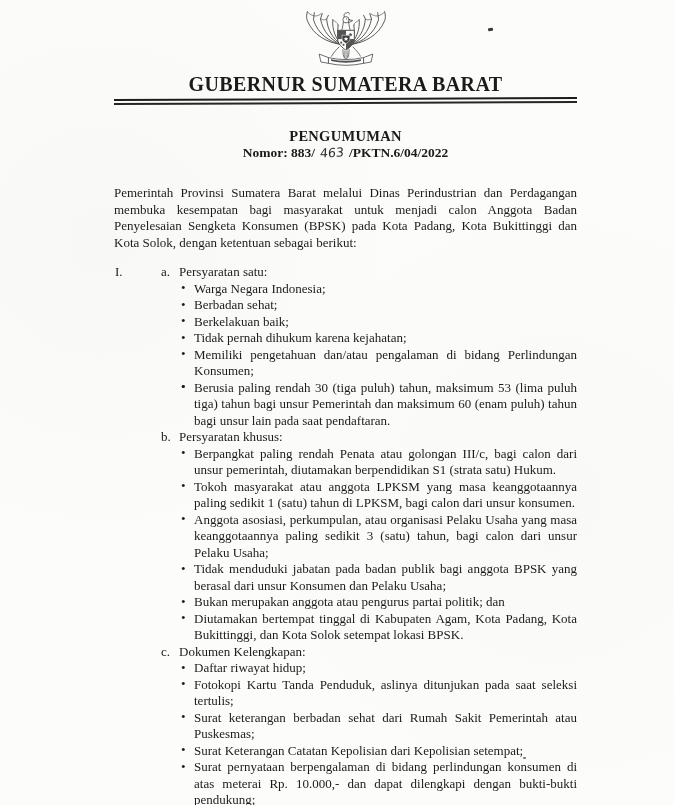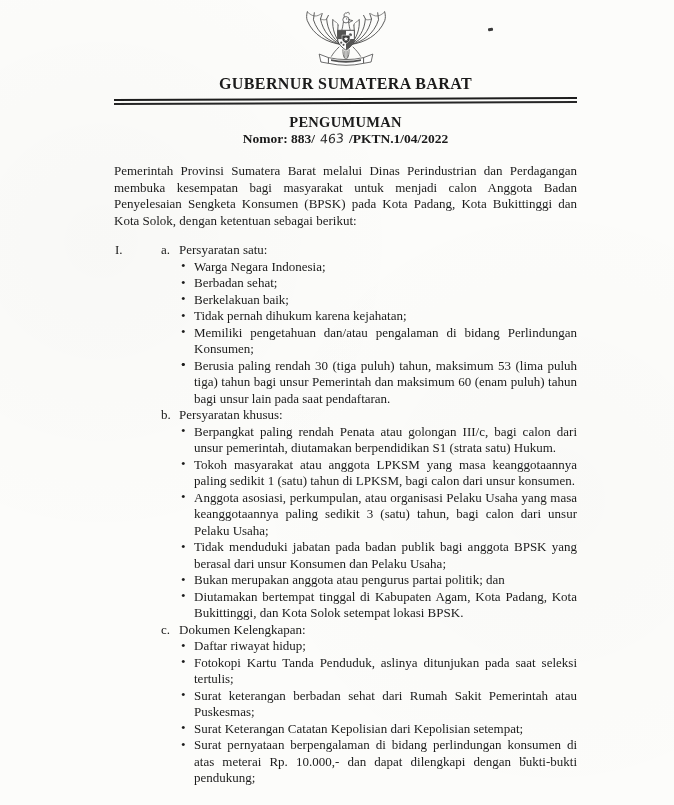--- a/index.html
+++ b/index.html
@@ -14,29 +14,29 @@
     overflow:hidden;
     font-family:"Liberation Serif","DejaVu Serif",serif;
     color:#1b1b1b;
   }
   .content { position:absolute; left:114px; top:0; width:463px; }
 
   
   .emblem { display:block; margin:8px auto 0; width:88px; height:64px; opacity:0.88; }
   .agency {
     margin-top:3px; text-align:center;
-    font-weight:bold; font-size:16px; letter-spacing:0.4px; line-height:18px;
+    font-weight:bold; font-size:20px; letter-spacing:0.4px; line-height:18px;
   }
   .rule {
     margin-top:5px; height:2px;
     border-top:2.4px solid #1d1d1d; border-bottom:2px solid #262626;
     transform:rotate(-0.25deg);
   }
   .doc-title {
-    margin-top:10px; text-align:center;
+    margin-top:24px; text-align:center;
     font-weight:bold; font-size:14.5px; line-height:17px; letter-spacing:0.3px;
   }
   .doc-number { text-align:center; font-weight:bold; font-size:13.5px; line-height:16px; }
   .handwritten {
     display:inline-block; margin:0 5px;
     font-family:"DejaVu Sans",sans-serif; font-weight:500; font-size:12.5px;
     color:#2c2c2c; transform:rotate(-2deg) skewX(-5deg);
   }
 
   
@@ -96,24 +96,24 @@
       <path d="M30 55 Q50 59.5 70 55 L70 61.5 Q50 66 30 61.5 Z" fill="#ffffff" stroke="#2e2e2e" stroke-width="0.9"></path>
       <path d="M30 55 L19.5 51 L21.5 60 L30 61.5 Z" fill="#ffffff" stroke="#2e2e2e" stroke-width="0.9"></path>
       <path d="M70 55 L80.5 51 L78.5 60 L70 61.5 Z" fill="#ffffff" stroke="#2e2e2e" stroke-width="0.9"></path>
       <path d="M33 56.8 Q50 60.5 67 56.8 L67 59 Q50 62.7 33 59 Z" fill="#3a3a3a"></path>
     </svg>
 
     <div class="agency">GUBERNUR SUMATERA BARAT</div>
     <div class="rule"></div>
 
     <div class="doc-title">PENGUMUMAN</div>
-    <div class="doc-number"><span>Nomor: 883/</span><span class="handwritten">463</span><span>/PKTN.1/04/2022</span></div>
+    <div class="doc-number"><span>Nomor: 883/</span><span class="handwritten">463</span><span>/PKTN.6/04/2022</span></div>
 
     <div class="body-text">
-      <p class="intro" style="margin:16px 0 0 0">Pemerintah Provinsi Sumatera Barat melalui Dinas Perindustrian dan Perdagangan membuka kesempatan bagi masyarakat untuk menjadi calon Anggota Badan Penyelesaian Sengketa Konsumen (BPSK) pada Kota Padang, Kota Bukittinggi dan Kota Solok, dengan ketentuan sebagai berikut:</p>
+      <p class="intro" style="margin:24px 0 0 0">Pemerintah Provinsi Sumatera Barat melalui Dinas Perindustrian dan Perdagangan membuka kesempatan bagi masyarakat untuk menjadi calon Anggota Badan Penyelesaian Sengketa Konsumen (BPSK) pada Kota Padang, Kota Bukittinggi dan Kota Solok, dengan ketentuan sebagai berikut:</p>
 
       <div class="item">
         <span class="item-marker">I.</span>
 
         <div class="section-header">
           <span class="sec-marker">a.</span>
           <span>Persyaratan satu:</span>
         </div>
         <ul class="bullets">
           <li><span class="dot">•</span><span>Warga Negara Indonesia;</span></li>

